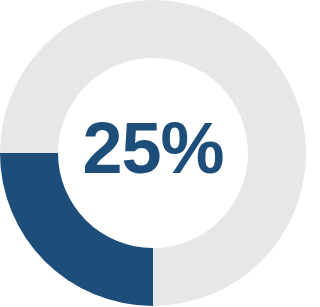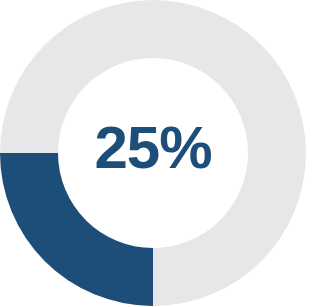--- a/index.html
+++ b/index.html
@@ -45,21 +45,21 @@
     height: 306px;
     display: flex;
     align-items: center;
     justify-content: center;
     pointer-events: none;
   }
 
   #value-label .value-text {
     font-family: "Liberation Sans", sans-serif;
     font-weight: bold;
-    font-size: 60px;
+    font-size: 72px;
     line-height: 1;
     letter-spacing: -1px;
     color: #1d4e79;
     
     transform: translateY(-5px);
     white-space: nowrap;
   }
 </style>
 </head>
 <body>

